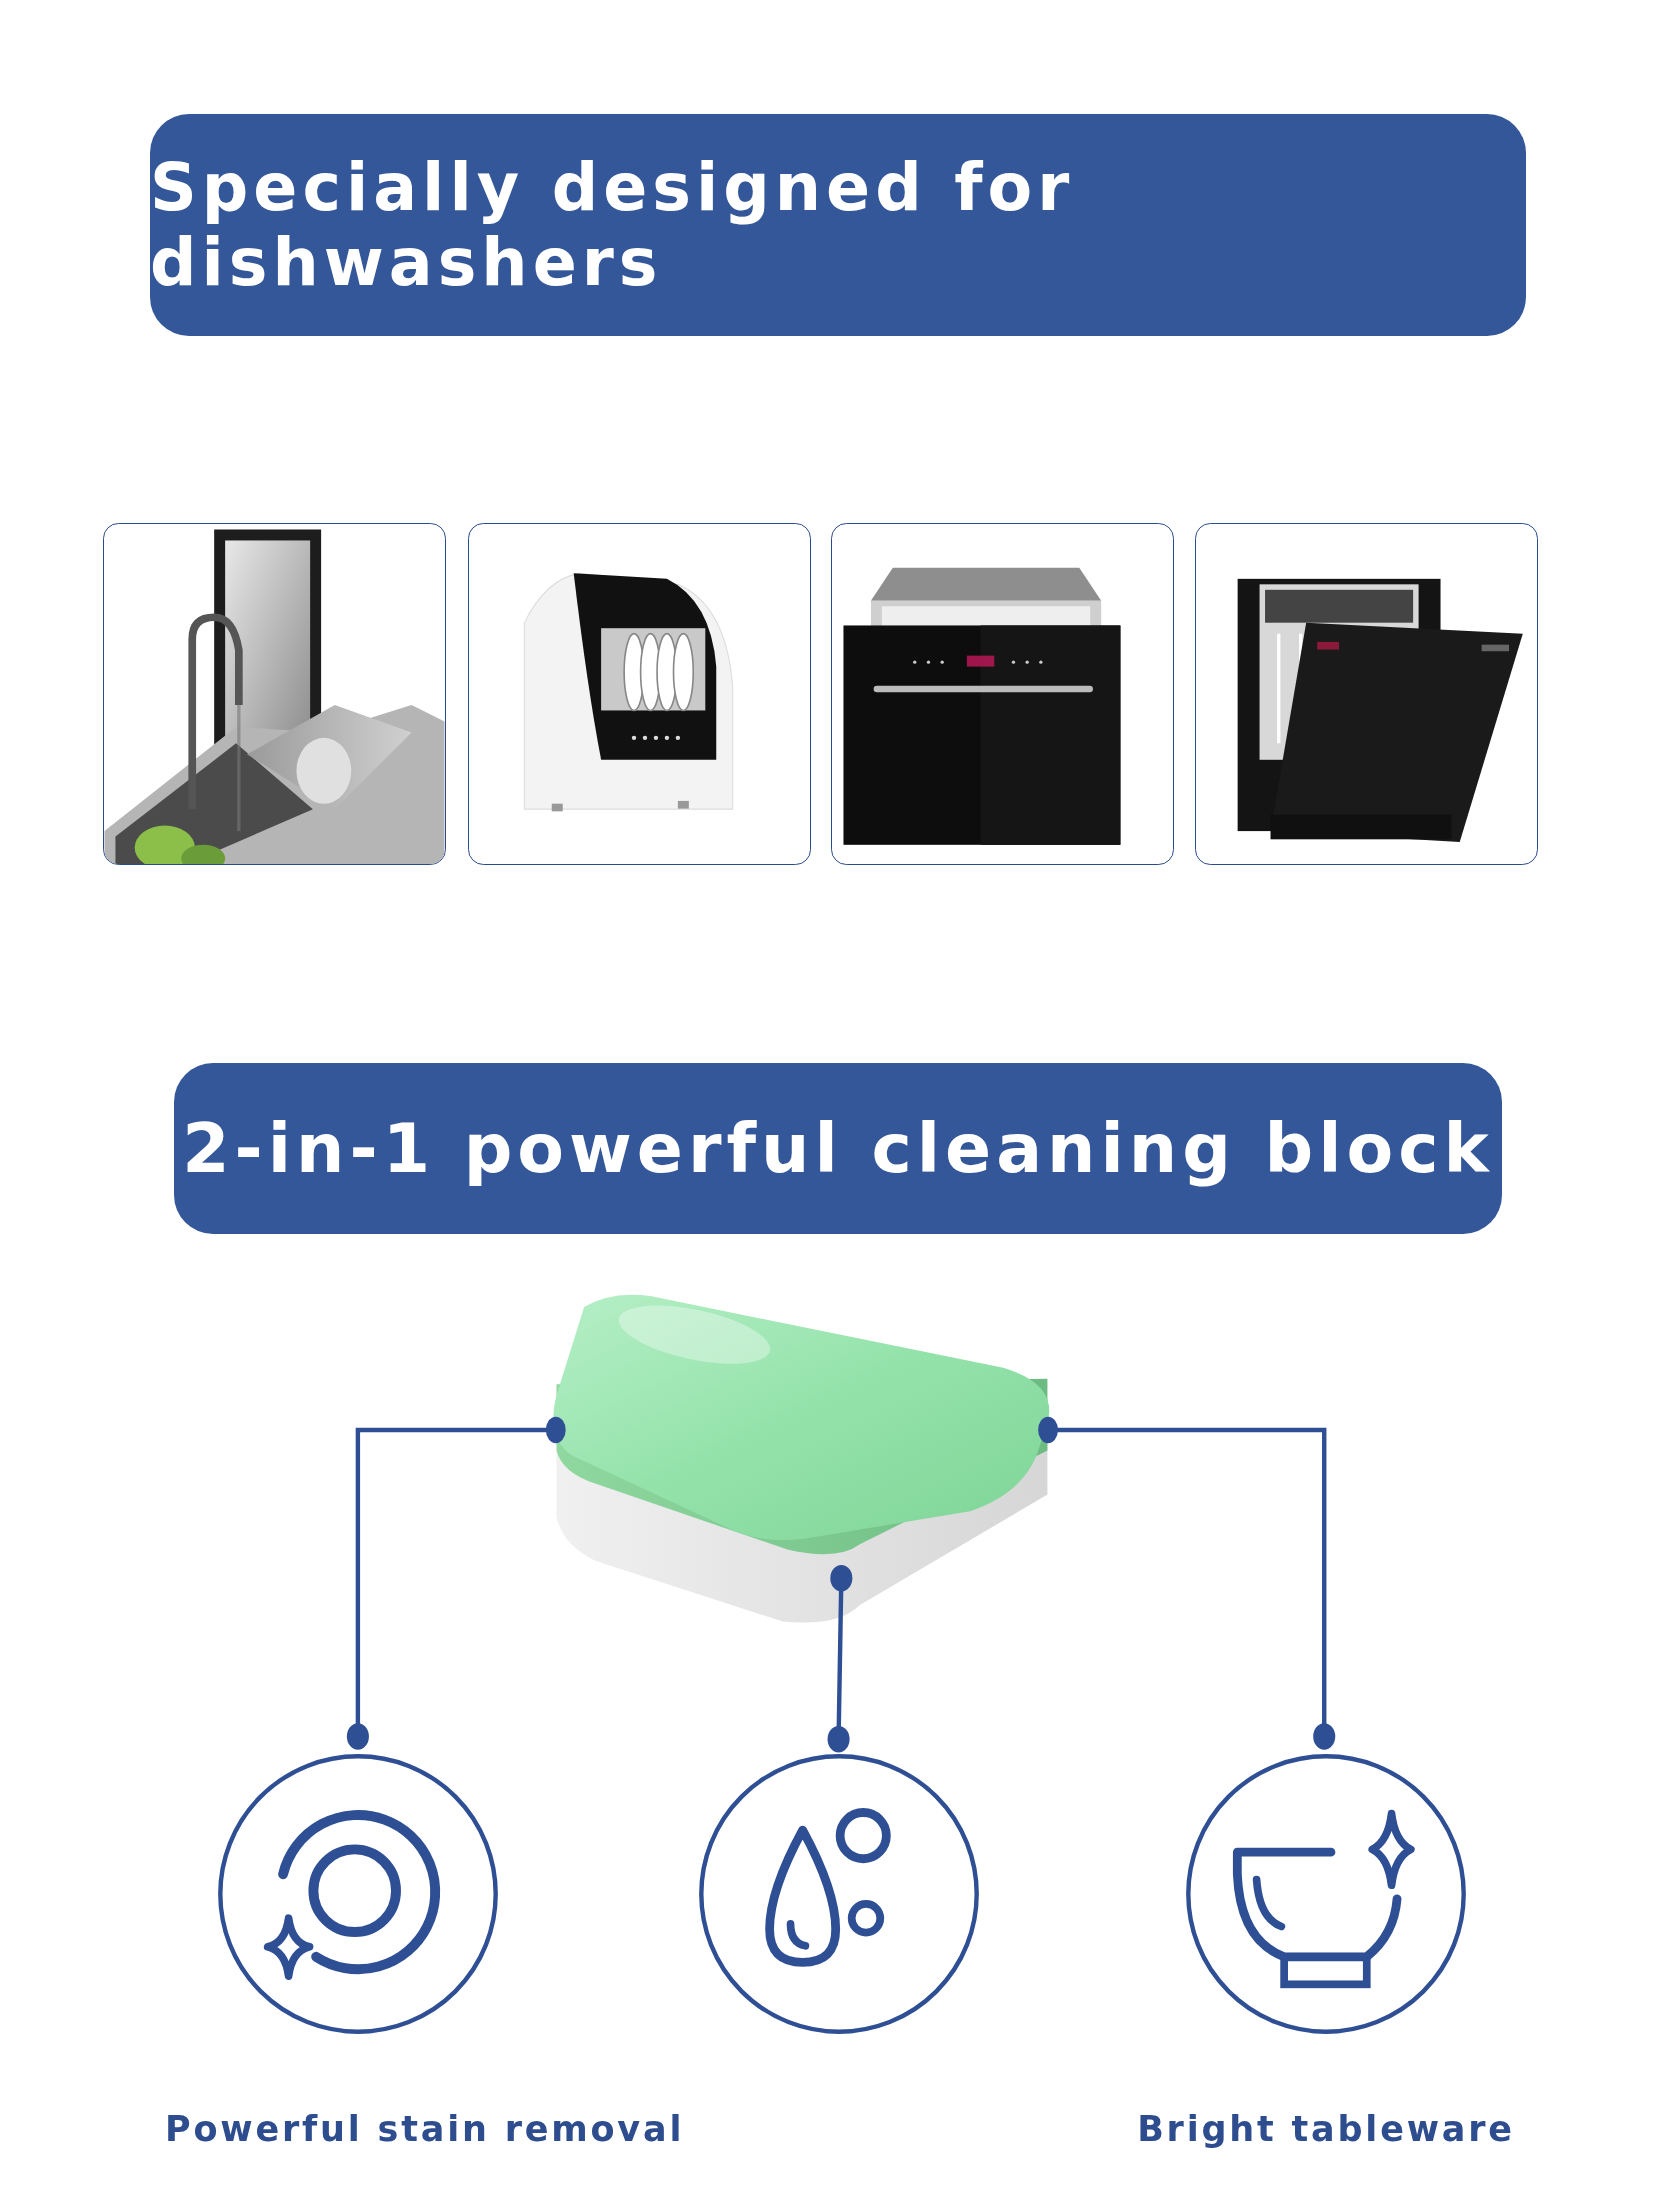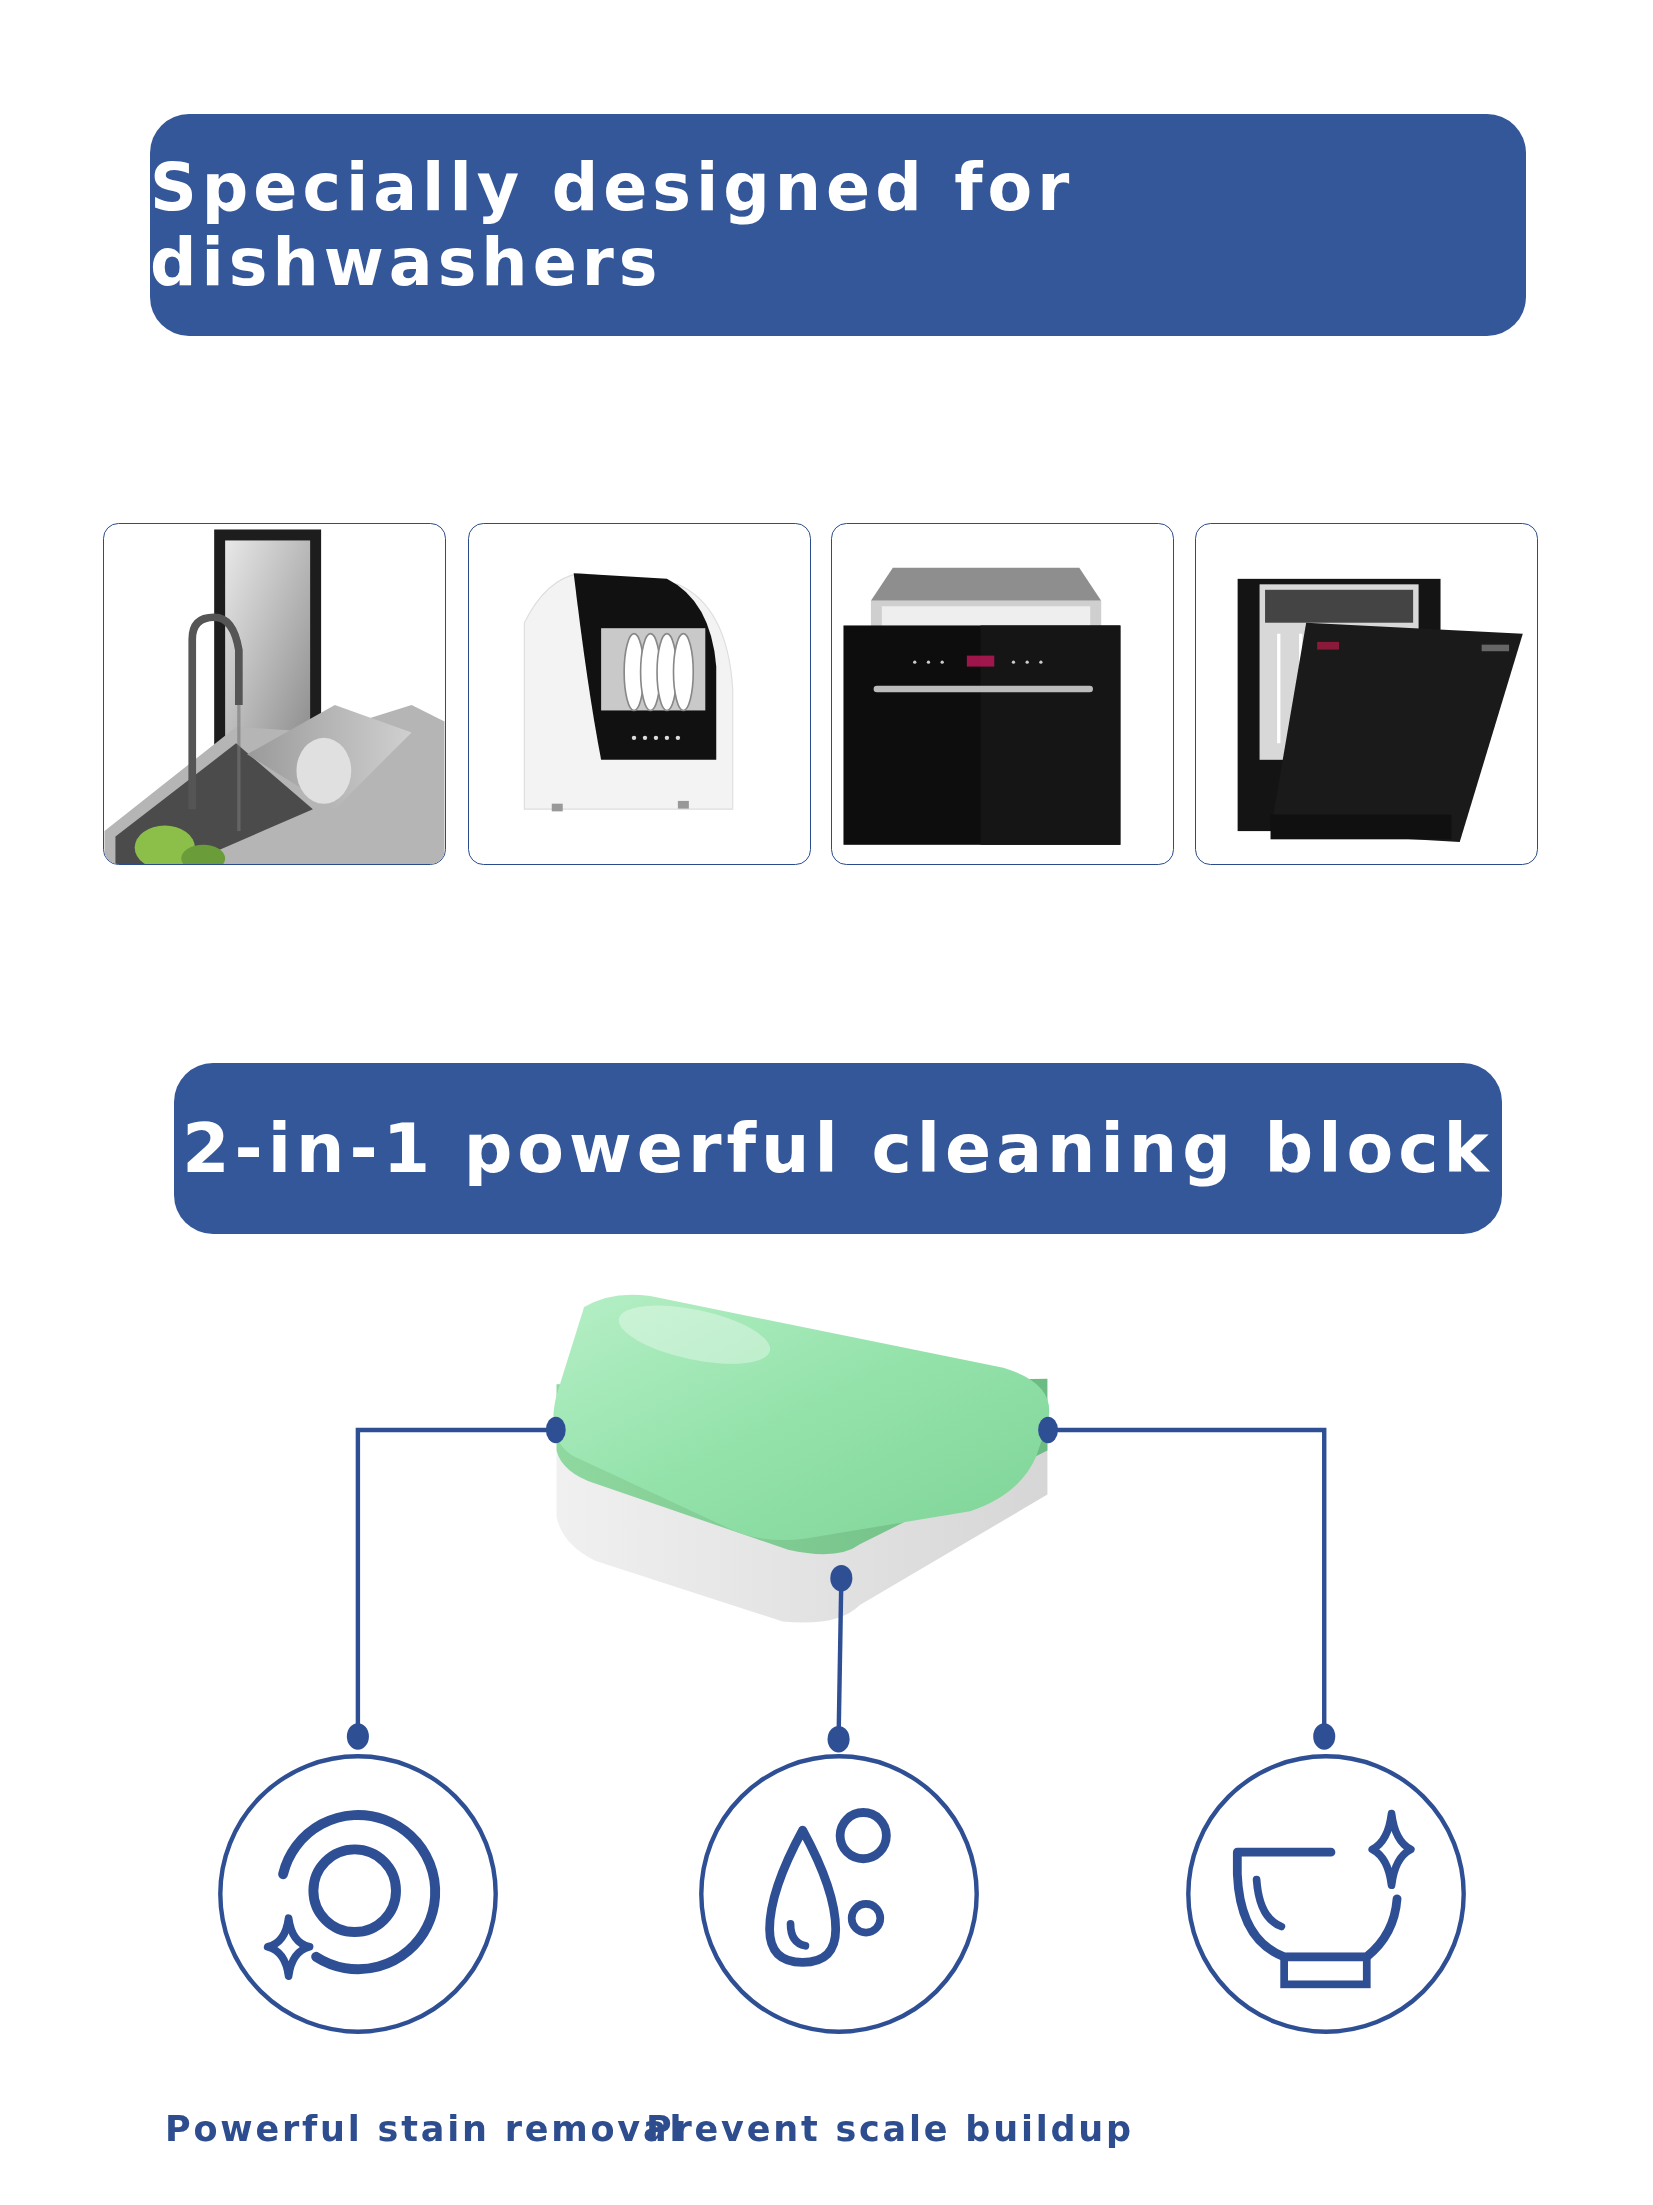--- a/index.html
+++ b/index.html
@@ -166,27 +166,27 @@
 <div class="feature" style="left:646px;">
   <div class="circle">
     <svg viewBox="0 0 512 512" width="282" height="282">
       <circle cx="256" cy="256" r="250" fill="none" stroke="#2f4f95" stroke-width="8"></circle>
       <path d="M190 140 Q130 250 130 320 Q130 380 190 380 Q250 380 250 320 Q250 250 190 140 Z" fill="none" stroke="#2f4f95" stroke-width="16" stroke-linejoin="round"></path>
       <path d="M168 310 Q168 345 195 350" fill="none" stroke="#2f4f95" stroke-width="14" stroke-linecap="round"></path>
       <circle cx="300" cy="150" r="42" fill="none" stroke="#2f4f95" stroke-width="16"></circle>
       <circle cx="305" cy="300" r="26" fill="none" stroke="#2f4f95" stroke-width="14"></circle>
     </svg>
   </div>
-  <div class="label">Prevent scale buildup</div>
 </div>
 
 <div class="feature" style="left:1133px;">
   <div class="circle">
     <svg viewBox="0 0 512 512" width="282" height="282">
       <circle cx="256" cy="256" r="250" fill="none" stroke="#2f4f95" stroke-width="8"></circle>
       <path d="M265 180 L95 180 L95 220 Q100 340 180 370 L330 370 Q380 330 385 265" fill="none" stroke="#2f4f95" stroke-width="16" stroke-linejoin="round" stroke-linecap="round"></path>
       <path d="M130 230 Q135 300 175 315" fill="none" stroke="#2f4f95" stroke-width="14" stroke-linecap="round"></path>
       <rect x="180" y="370" width="150" height="50" fill="none" stroke="#2f4f95" stroke-width="14"></rect>
       <path d="M375 110 Q381 160 410 175 Q381 190 375 240 Q369 190 340 175 Q369 160 375 110 Z" fill="none" stroke="#2f4f95" stroke-width="14" stroke-linejoin="round"></path>
     </svg>
   </div>
+  <div class="label">Bright tableware</div>
 </div>
 
 
 </body></html>

